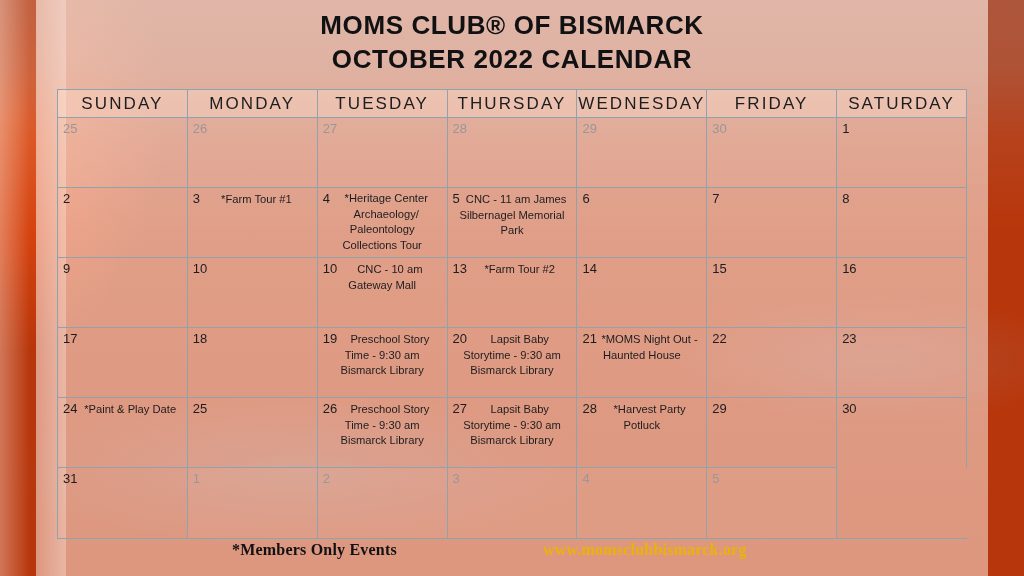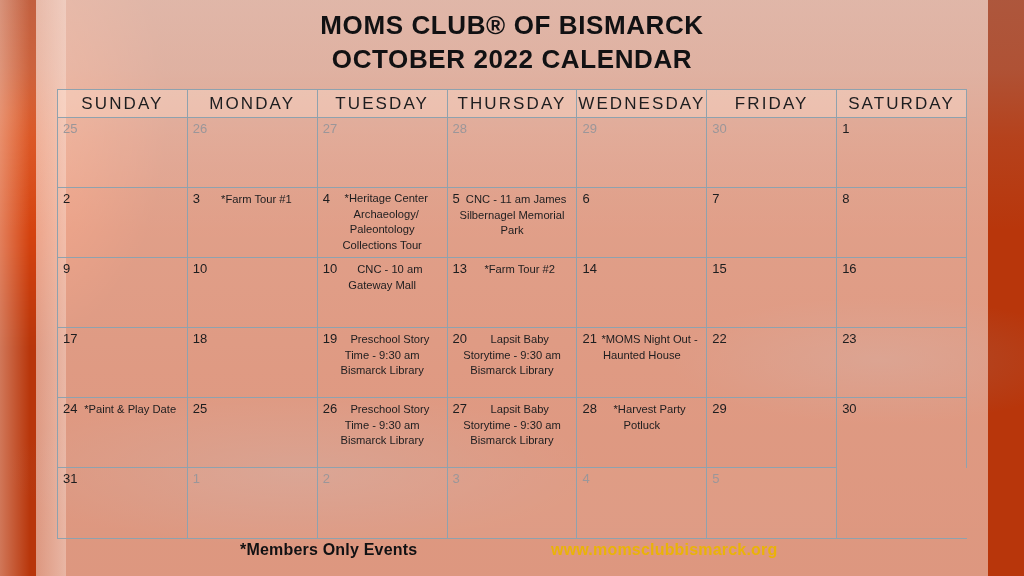--- a/index.html
+++ b/index.html
@@ -148,23 +148,24 @@
     line-height: 15.6px;
     color: #1d1d1f;
     text-align: center;
     padding-top: 1px;
   }
   .event.top { padding-top: 0; }
 
   .footer {
     position: absolute;
     top: 541px;
-    left: 12px;
+    left: 4px;
     width: 880px;
     height: 35px;
+    font-family: Liberation Serif, serif;
   }
   .footer-left {
     position: absolute;
     left: 228px;
     top: 0;
     font-size: 16px;
     font-weight: 700;
     color: #111113;
     letter-spacing: 0.2px;
   }

